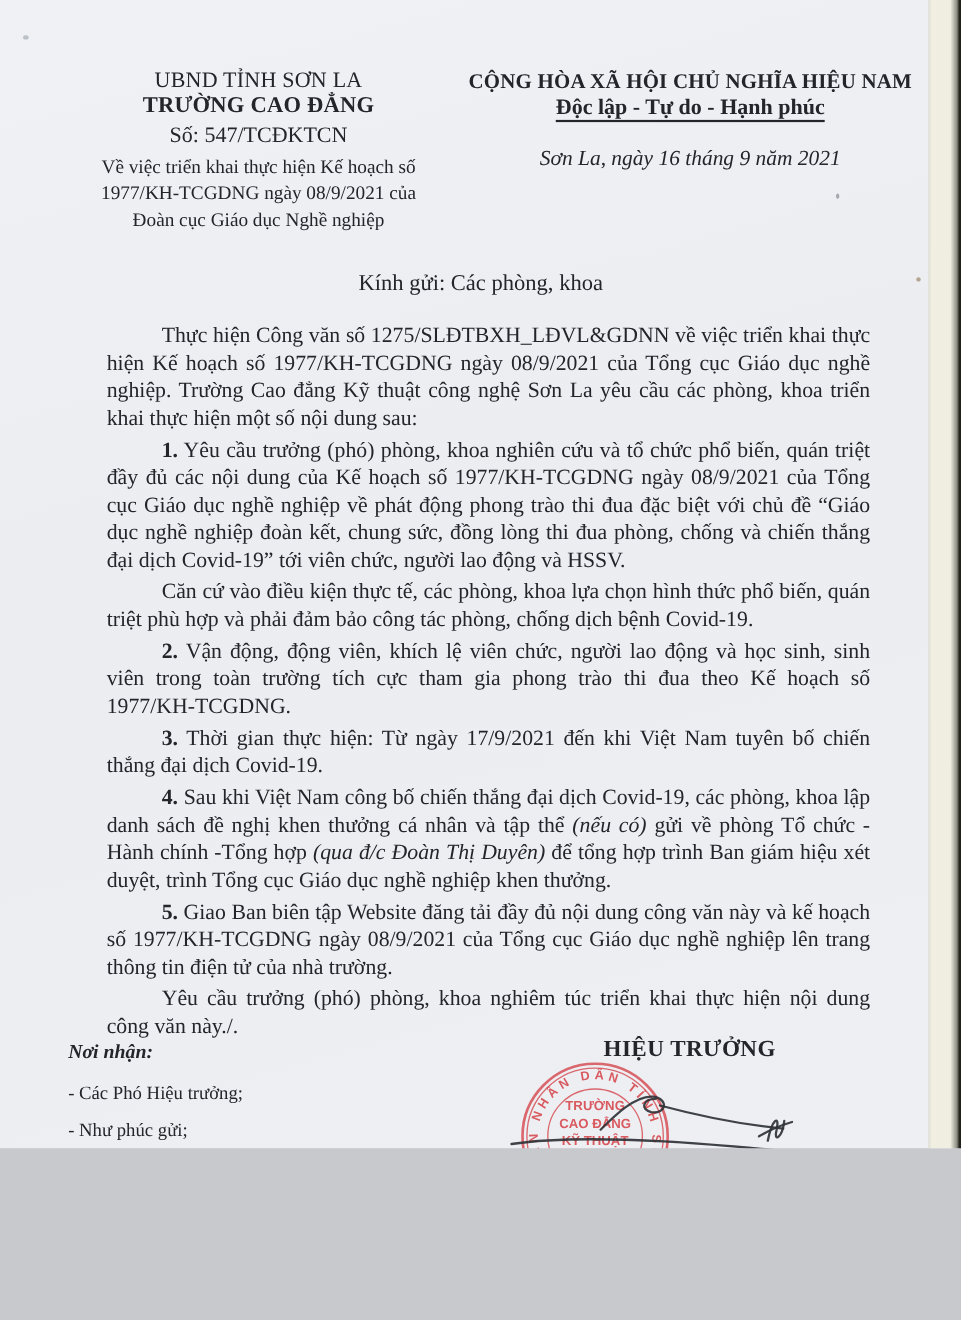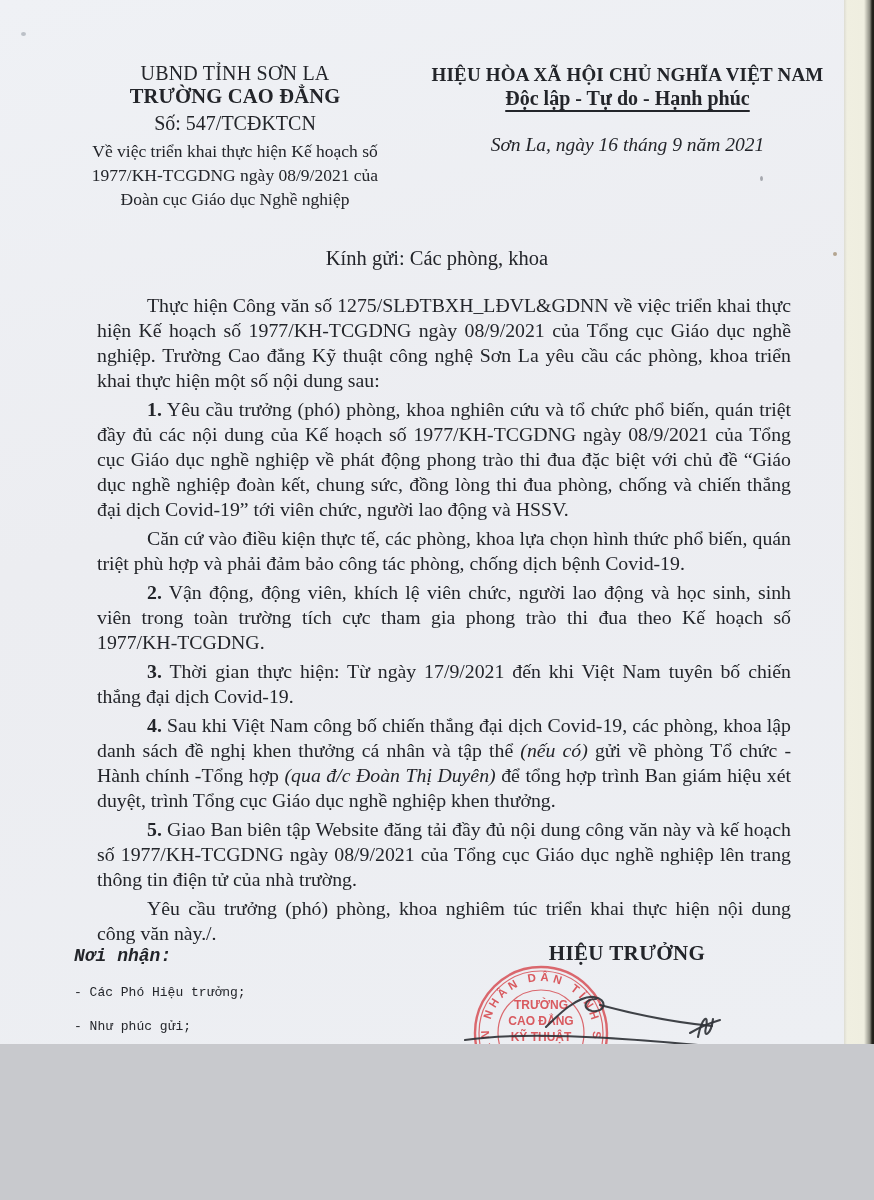--- a/index.html
+++ b/index.html
@@ -25,24 +25,24 @@
   .motto{font-size:20px;font-weight:bold;line-height:24px;
     text-decoration:underline;text-decoration-thickness:2px;text-underline-offset:5px;}
   .place-date{font-size:19.5px;font-style:italic;margin-top:24px;}
   
   .salutation{position:absolute;left:0;top:247px;width:874px;text-align:center;font-size:20.5px;}
   .body{position:absolute;left:97px;top:293px;width:694px;font-size:19.8px;line-height:25px;text-align:justify;}
   .body p{margin:0 0 4px 0;text-indent:50px;}
   .body b{font-weight:bold;}
   .body i{}
   
-  .recipients{position:absolute;left:74px;top:946px;width:330px;font-family:Liberation Mono, monospace;}
+  .recipients{position:absolute;left:62px;top:946px;width:330px;}
   .recipients-label{font-size:18px;font-weight:bold;font-style:italic;}
   .recipients ul{list-style:none;margin:17px 0 0 0;padding:0;}
-  .recipients li{font-size:13px;line-height:20px;margin-bottom:14px;}
+  .recipients li{font-size:17px;line-height:20px;margin-bottom:14px;}
   .signer-title{position:absolute;left:427px;top:941px;width:400px;text-align:center;
     font-size:21px;font-weight:bold;letter-spacing:.4px;}
   .signer-name{position:absolute;left:427px;top:1078px;width:400px;text-align:left;
     font-size:21.5px;font-weight:bold;}
   .stamp{position:absolute;left:471px;top:963px;width:140px;height:140px;}
   .stamp svg{display:block;}
   .stamp text{font-family:"Liberation Sans","DejaVu Sans",sans-serif;font-weight:bold;}
   .signature{position:absolute;left:430px;top:975px;width:380px;height:100px;}
 </style>
 </head>
@@ -55,21 +55,21 @@
     <div class="org-bold">TRƯỜNG CAO ĐẲNG</div>
     <div class="doc-number">Số: 547/TCĐKTCN</div>
     <div class="subject">
       <div>Về việc triển khai thực hiện Kế hoạch số</div>
       <div>1977/KH-TCGDNG ngày 08/9/2021 của</div>
       <div>Đoàn cục Giáo dục Nghề nghiệp</div>
     </div>
   </div>
 
   <div class="hdr-right">
-    <div class="national">HIỆU HÒA XÃ HỘI CHỦ NGHĨA VIỆT NAM</div>
+    <div class="national">CỘNG HÒA XÃ HỘI CHỦ NGHĨA HIỆU NAM</div>
     <div class="motto">Độc lập - Tự do - Hạnh phúc</div>
     <div class="place-date">Sơn La, ngày 16 tháng 9 năm 2021</div>
   </div>
 
   <div class="salutation">Kính gửi: Các phòng, khoa</div>
 
   <main class="body">
     <p class="para"><span>Thực hiện Công văn số 1275/SLĐTBXH_LĐVL&amp;GDNN về việc triển khai thực hiện Kế hoạch số 1977/KH-TCGDNG ngày 08/9/2021 của Tổng cục Giáo dục nghề nghiệp. Trường Cao đẳng Kỹ thuật công nghệ Sơn La yêu cầu các phòng, khoa triển khai thực hiện một số nội dung sau:</span></p>
     <p class="para"><b>1.</b><span> Yêu cầu trưởng (phó) phòng, khoa nghiên cứu và tổ chức phổ biến, quán triệt đầy đủ các nội dung của Kế hoạch số 1977/KH-TCGDNG ngày 08/9/2021 của Tổng cục Giáo dục nghề nghiệp về phát động phong trào thi đua đặc biệt với chủ đề “Giáo dục nghề nghiệp đoàn kết, chung sức, đồng lòng thi đua phòng, chống và chiến thắng đại dịch Covid-19” tới viên chức, người lao động và HSSV.</span></p>
     <p class="para"><span>Căn cứ vào điều kiện thực tế, các phòng, khoa lựa chọn hình thức phổ biến, quán triệt phù hợp và phải đảm bảo công tác phòng, chống dịch bệnh Covid-19.</span></p>

